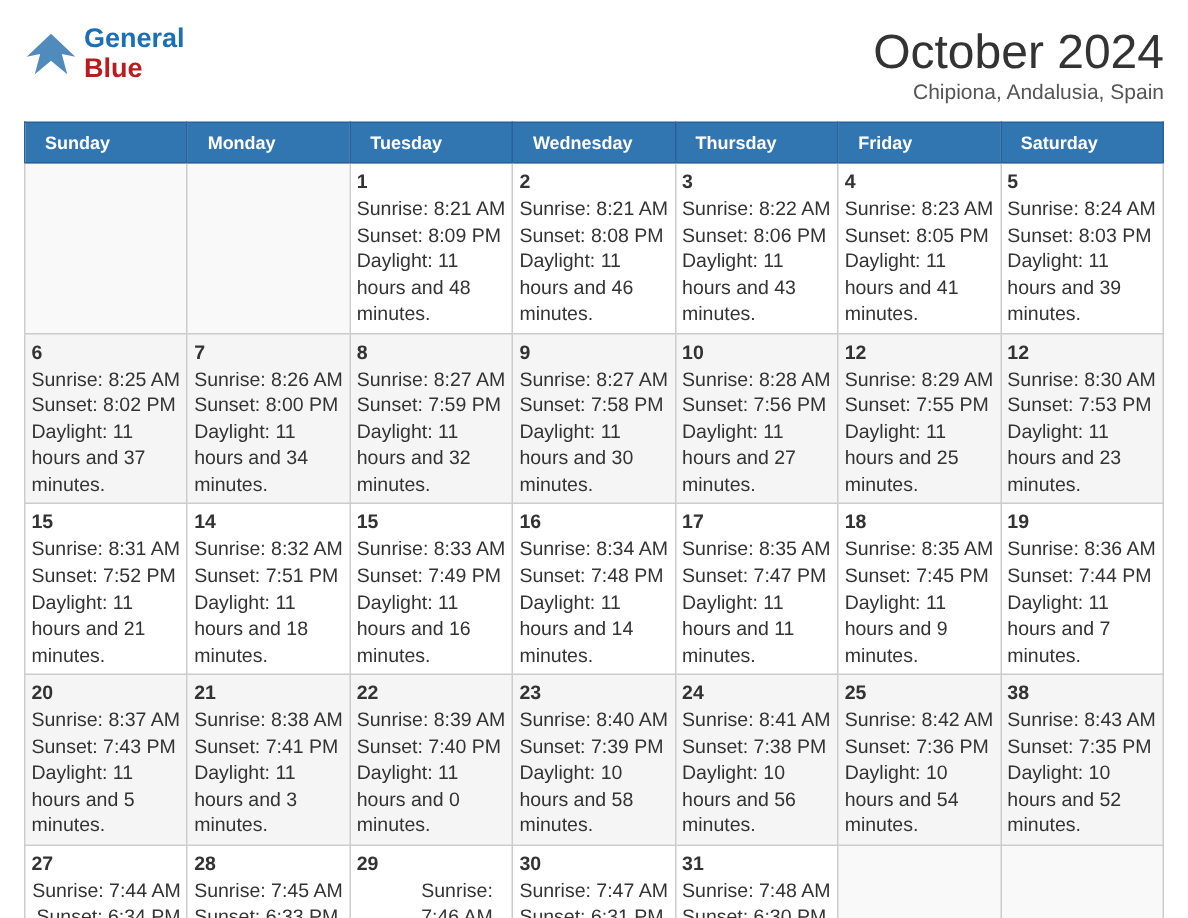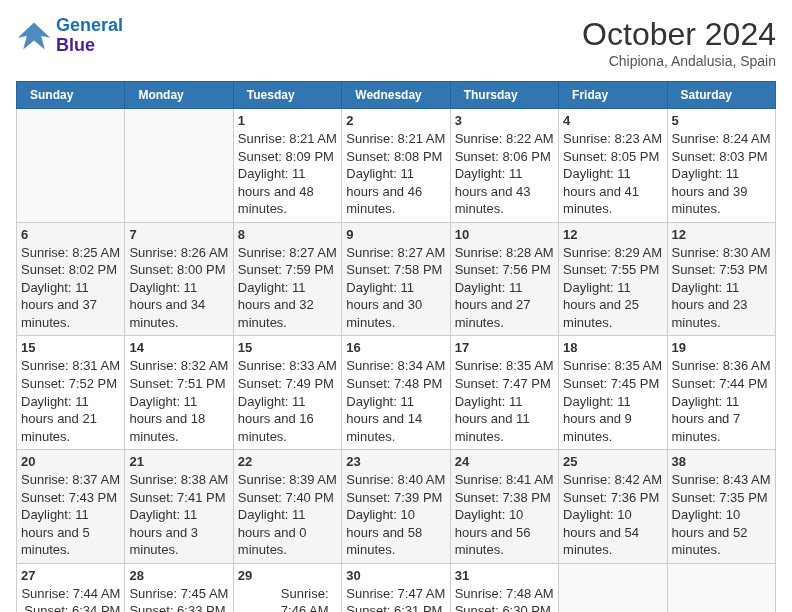--- a/index.html
+++ b/index.html
@@ -90,21 +90,21 @@
 </head>
 <body>
 
 <div class="header">
   <div class="logo">
     <svg class="logo-bird" viewBox="0 0 40 40" xmlns="http://www.w3.org/2000/svg">
       <polygon points="20,5 38,22 28,20 32,35 20,25 8,35 12,20 2,22" fill="#3276b1" opacity="0.85"></polygon>
     </svg>
     <div class="logo-text">
       <div><span>General</span></div>
-      <div><span style="color:#4c1d95">Blue</span></div>
+      <div><span style="color:#b91c1c">Blue</span></div>
     </div>
   </div>
   <div class="title-block">
     <div class="month-title">October 2024</div>
     <div class="subtitle">Chipiona, Andalusia, Spain</div>
   </div>
 </div>
 
 <table>
   <thead>

